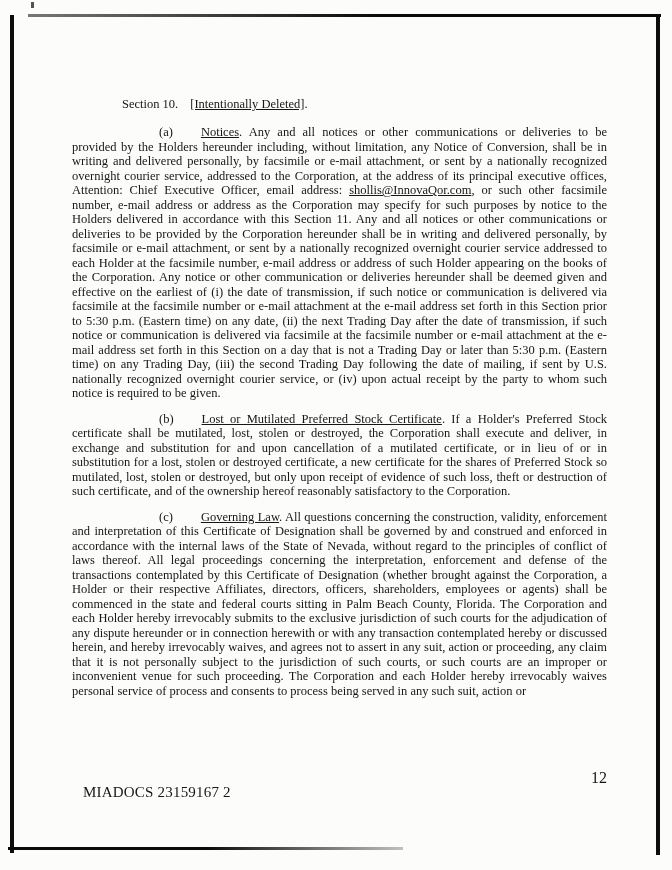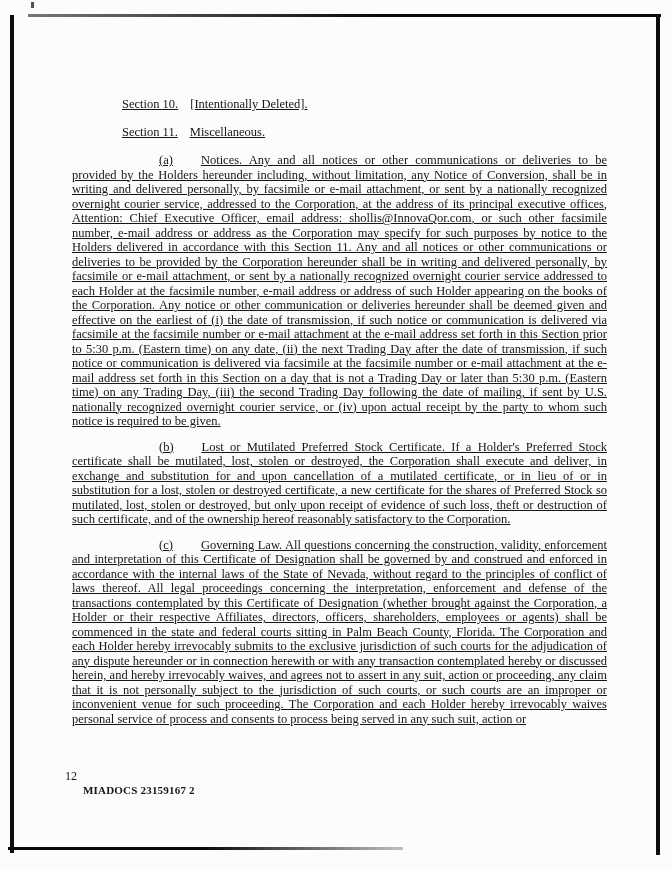--- a/index.html
+++ b/index.html
@@ -35,54 +35,52 @@
   .speck {
     position: absolute; left: 31px; top: 2px; width: 3px; height: 6px;
     background: rgba(40,40,40,0.8);
   }
   
   .textblock {
     position: absolute; left: 65px; top: 97px; width: 542px;
     font-size: 12.5px; line-height: 14.5px;
     text-align: justify;
     color: #161616;
-    text-decoration: underline;
   }
   .section-line { text-indent: 57px; text-align: left; white-space: nowrap; }
   .section-line + .section-line { margin-top: 13.5px; }
   .tab-sec  { display: inline-block; width: 12px; }
   .tab-para { display: inline-block; width: 28px; }
   .para { margin: 11px 0 0 7px; text-indent: 87px; }
   .para.first { margin-top: 13.5px; }
   .uline { text-decoration: underline; text-underline-offset: 1px; }
   .pageno {
     position: absolute; left: 65px; top: 769px; width: 542px;
-    text-align: left; font-size: 12px;
+    text-align: right; font-size: 16px;
   }
   .docid {
     position: absolute; left: 83px; top: 784px;
-    font-size: 11px; letter-spacing: 0.2px; font-weight: bold;
+    font-size: 15px; letter-spacing: 0.2px;
   }
 </style>
 </head>
 <body>
 
 <div class="page">
 
   <div class="line-top"></div>
   <div class="line-left"></div>
   <div class="line-right"></div>
   <div class="line-bottom"></div>
   <div class="speck"></div>
 
   <div class="textblock">
 
     <div class="section-line"><span>Section 10.</span><span class="tab-sec"></span><span class="uline">[Intentionally Deleted]</span><span>.</span></div>
 
-    <div class="section-line"><span>Section 11.</span><span class="tab-sec"></span><span class="uline">Miscellaneous</span><span>.</span></div>
 
     <p class="para first"><span>(a)</span><span class="tab-para"></span><span class="uline">Notices</span><span>. Any and all notices or other communications or deliveries to be provided by the Holders hereunder including, without limitation, any Notice of Conversion, shall be in writing and delivered personally, by facsimile or e-mail attachment, or sent by a nationally recognized overnight courier service, addressed to the Corporation, at the address of its principal executive offices, Attention: Chief Executive Officer, email address: </span><span class="uline">shollis@InnovaQor.com</span><span>, or such other facsimile number, e-mail address or address as the Corporation may specify for such purposes by notice to the Holders delivered in accordance with this Section 11. Any and all notices or other communications or deliveries to be provided by the Corporation hereunder shall be in writing and delivered personally, by facsimile or e-mail attachment, or sent by a nationally recognized overnight courier service addressed to each Holder at the facsimile number, e-mail address or address of such Holder appearing on the books of the Corporation. Any notice or other communication or deliveries hereunder shall be deemed given and effective on the earliest of (i) the date of transmission, if such notice or communication is delivered via facsimile at the facsimile number or e-mail attachment at the e-mail address set forth in this Section prior to 5:30 p.m. (Eastern time) on any date, (ii) the next Trading Day after the date of transmission, if such notice or communication is delivered via facsimile at the facsimile number or e-mail attachment at the e-mail address set forth in this Section on a day that is not a Trading Day or later than 5:30 p.m. (Eastern time) on any Trading Day, (iii) the second Trading Day following the date of mailing, if sent by U.S. nationally recognized overnight courier service, or (iv) upon actual receipt by the party to whom such notice is required to be given.</span></p>
 
     <p class="para"><span>(b)</span><span class="tab-para"></span><span class="uline">Lost or Mutilated Preferred Stock Certificate</span><span>. If a Holder's Preferred Stock certificate shall be mutilated, lost, stolen or destroyed, the Corporation shall execute and deliver, in exchange and substitution for and upon cancellation of a mutilated certificate, or in lieu of or in substitution for a lost, stolen or destroyed certificate, a new certificate for the shares of Preferred Stock so mutilated, lost, stolen or destroyed, but only upon receipt of evidence of such loss, theft or destruction of such certificate, and of the ownership hereof reasonably satisfactory to the Corporation.</span></p>
 
     <p class="para"><span>(c)</span><span class="tab-para"></span><span class="uline">Governing Law</span><span>. All questions concerning the construction, validity, enforcement and interpretation of this Certificate of Designation shall be governed by and construed and enforced in accordance with the internal laws of the State of Nevada, without regard to the principles of conflict of laws thereof. All legal proceedings concerning the interpretation, enforcement and defense of the transactions contemplated by this Certificate of Designation (whether brought against the Corporation, a Holder or their respective Affiliates, directors, officers, shareholders, employees or agents) shall be commenced in the state and federal courts sitting in Palm Beach County, Florida. The Corporation and each Holder hereby irrevocably submits to the exclusive jurisdiction of such courts for the adjudication of any dispute hereunder or in connection herewith or with any transaction contemplated hereby or discussed herein, and hereby irrevocably waives, and agrees not to assert in any suit, action or proceeding, any claim that it is not personally subject to the jurisdiction of such courts, or such courts are an improper or inconvenient venue for such proceeding. The Corporation and each Holder hereby irrevocably waives personal service of process and consents to process being served in any such suit, action or</span></p>
 
   </div>
 
   <div class="pageno">12</div>

